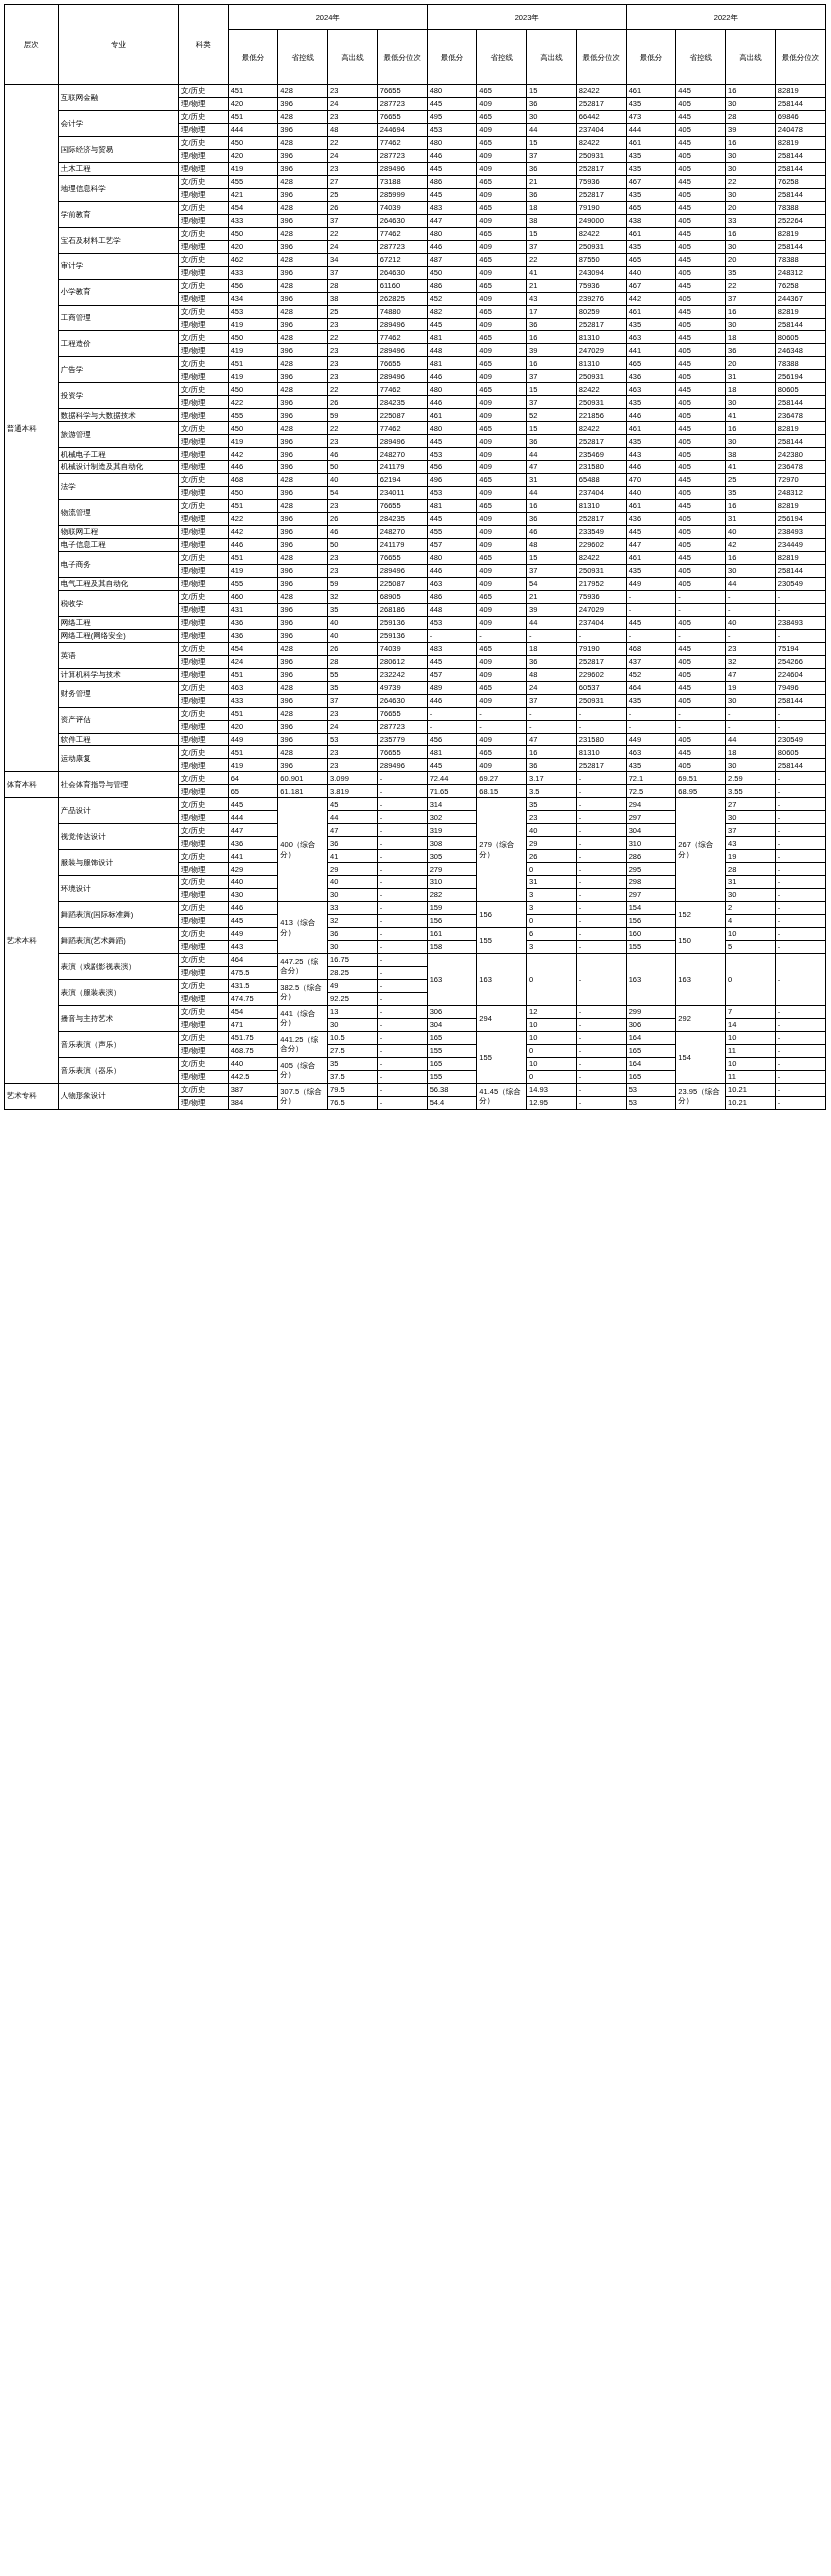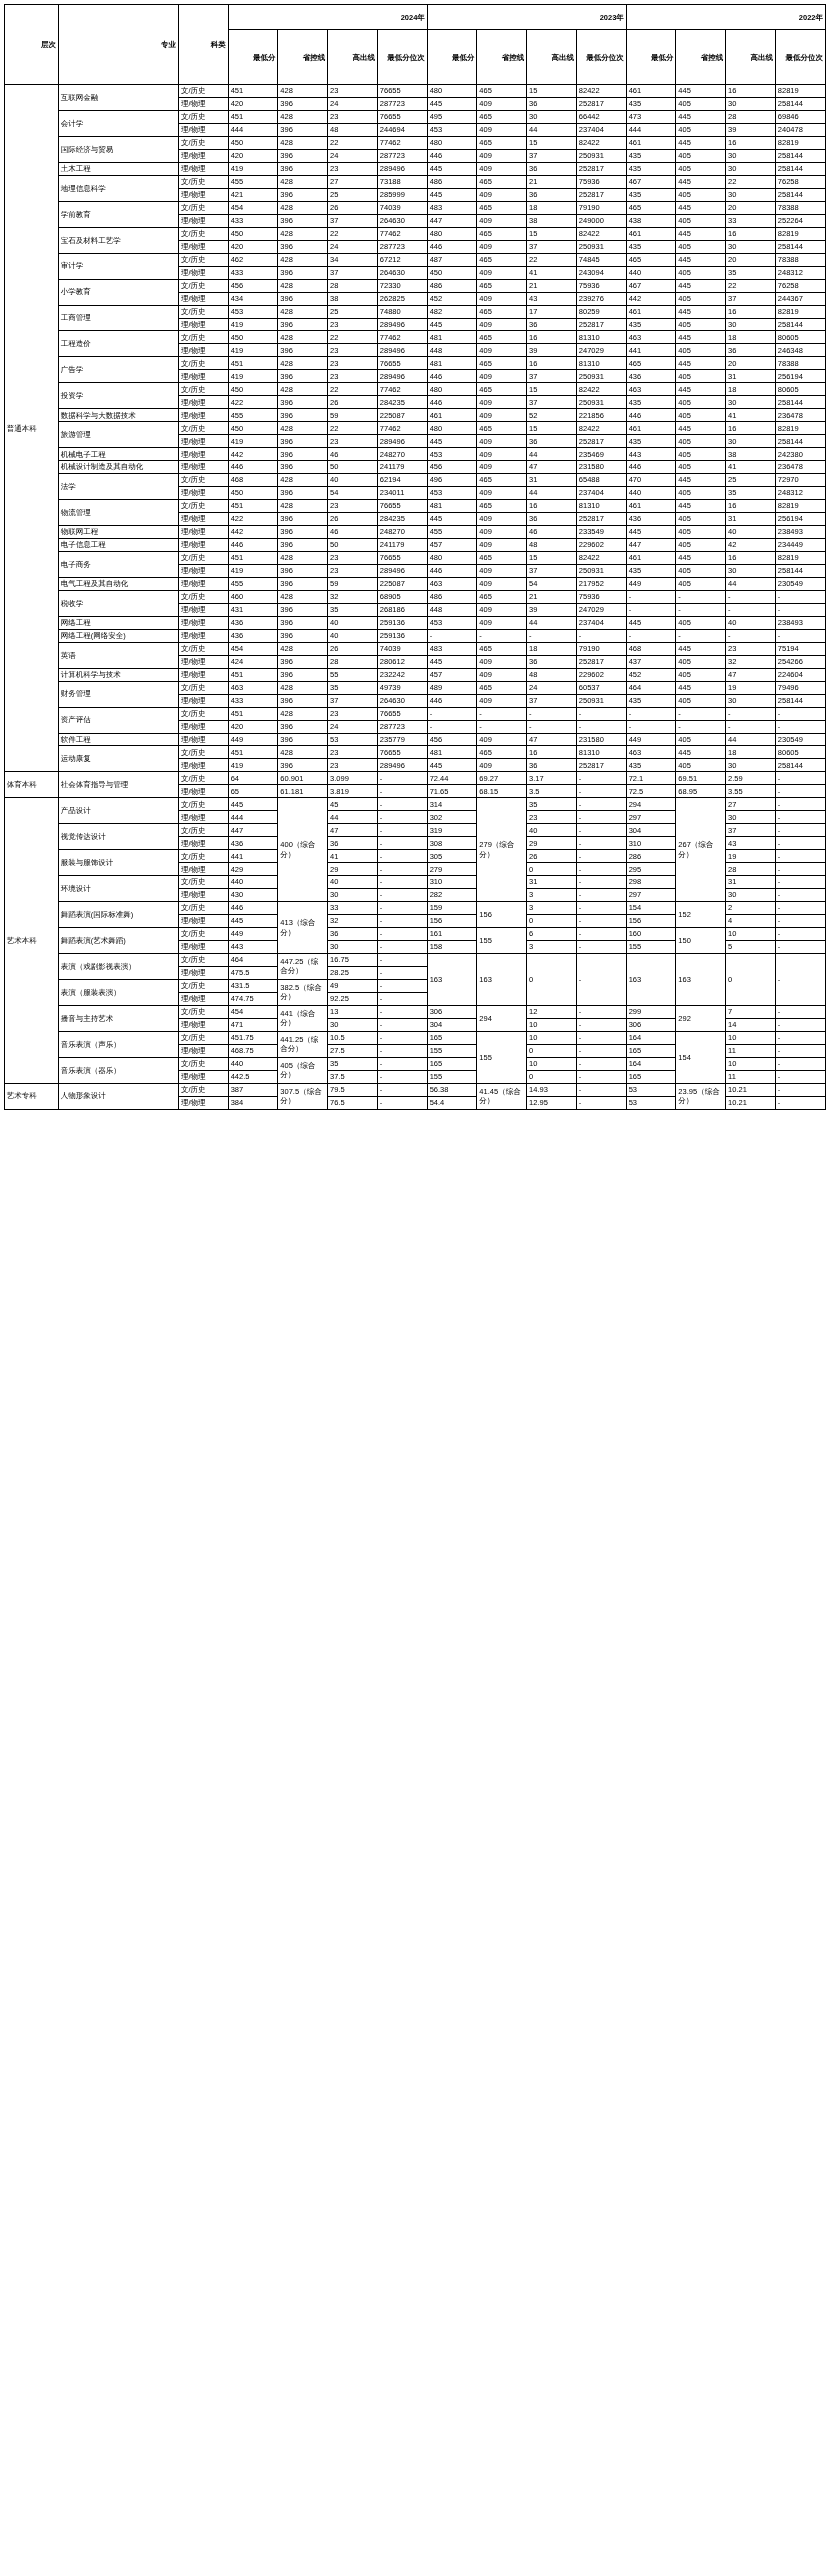--- a/index.html
+++ b/index.html
@@ -4,21 +4,21 @@
 <style>
   html,body{margin:0;padding:0;background:#fff;}
   body{font-family:"Liberation Sans","DejaVu Sans",sans-serif;color:#000;}
   #wrap{width:831px;padding:3.9px 0 0 3.9px;box-sizing:border-box;}
   table.score{border-collapse:collapse;table-layout:fixed;width:822px;
     font-size:7.5px;line-height:1.25;}
   table.score th, table.score td{
     border:0.6px solid #000;padding:1.3px 1.9px;vertical-align:middle;
     word-wrap:break-word;overflow-wrap:break-word;white-space:normal;
   }
-  table.score th{font-weight:bold;text-align:right;}
+  table.score th{font-weight:normal;text-align:center;}
   td.num,th.num{text-align:left;}
   .c-lvl{width:26px;}
   .c-maj{width:58px;}
   .c-sub{width:24px;}
   .c-d{width:24px;}
   .yr-title{height:22px;vertical-align:top;padding-top:1.9px;}
   .hdr-sub{height:51px;vertical-align:bottom;padding-bottom:1.9px;margin-left:48px;}
   .vtop{vertical-align:top;}
 </style>
 </head>
@@ -274,21 +274,21 @@
         <tr>
           <td rowspan="2">审计学</td>
           <td>文/历史</td>
           <td class="num">462</td>
           <td class="num">428</td>
           <td class="num">34</td>
           <td class="num">67212</td>
           <td class="num">487</td>
           <td class="num">465</td>
           <td class="num">22</td>
-          <td class="num">74845</td>
+          <td class="num">87550</td>
           <td class="num">465</td>
           <td class="num">445</td>
           <td class="num">20</td>
           <td class="num">78388</td>
         </tr>
         <tr>
           <td>理/物理</td>
           <td class="num">433</td>
           <td class="num">396</td>
           <td class="num">37</td>
@@ -301,21 +301,21 @@
           <td class="num">405</td>
           <td class="num">35</td>
           <td class="num">248312</td>
         </tr>
         <tr>
           <td rowspan="2">小学教育</td>
           <td>文/历史</td>
           <td class="num">456</td>
           <td class="num">428</td>
           <td class="num">28</td>
-          <td class="num">72330</td>
+          <td class="num">61160</td>
           <td class="num">486</td>
           <td class="num">465</td>
           <td class="num">21</td>
           <td class="num">75936</td>
           <td class="num">467</td>
           <td class="num">445</td>
           <td class="num">22</td>
           <td class="num">76258</td>
         </tr>
         <tr>

